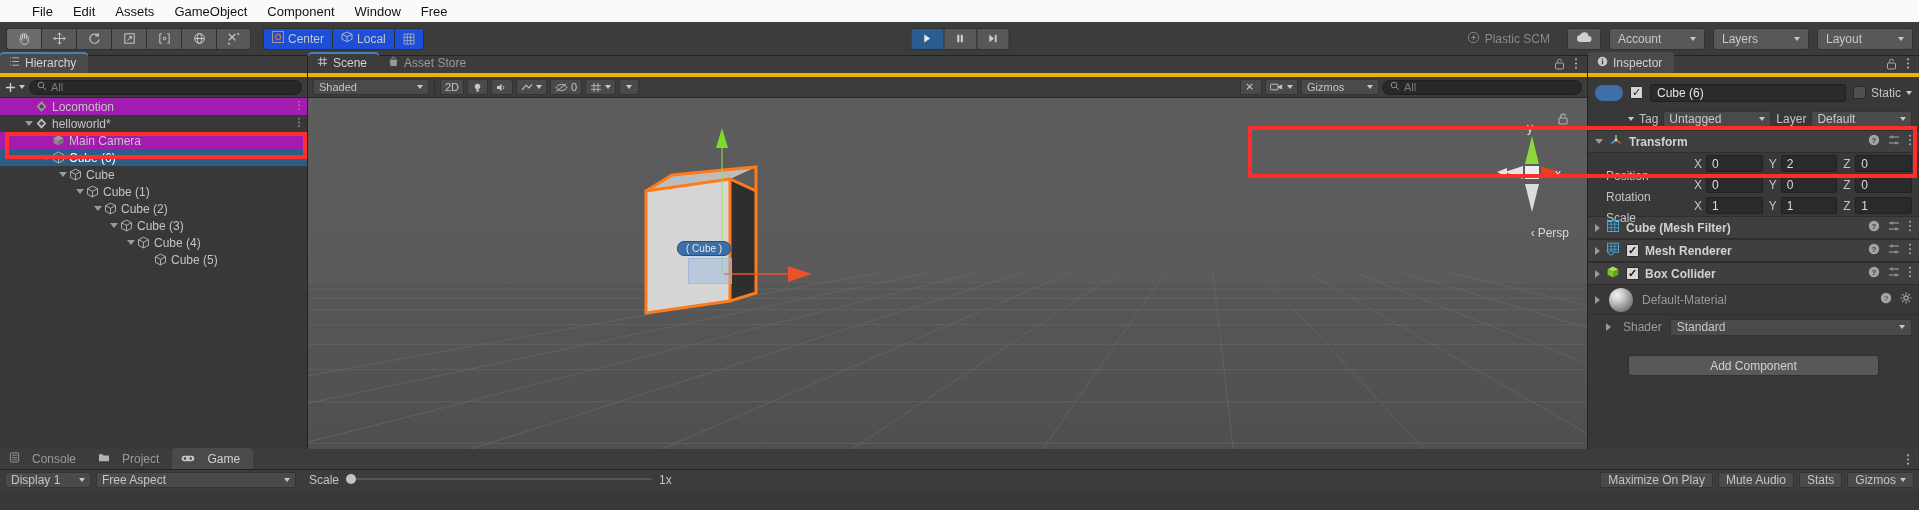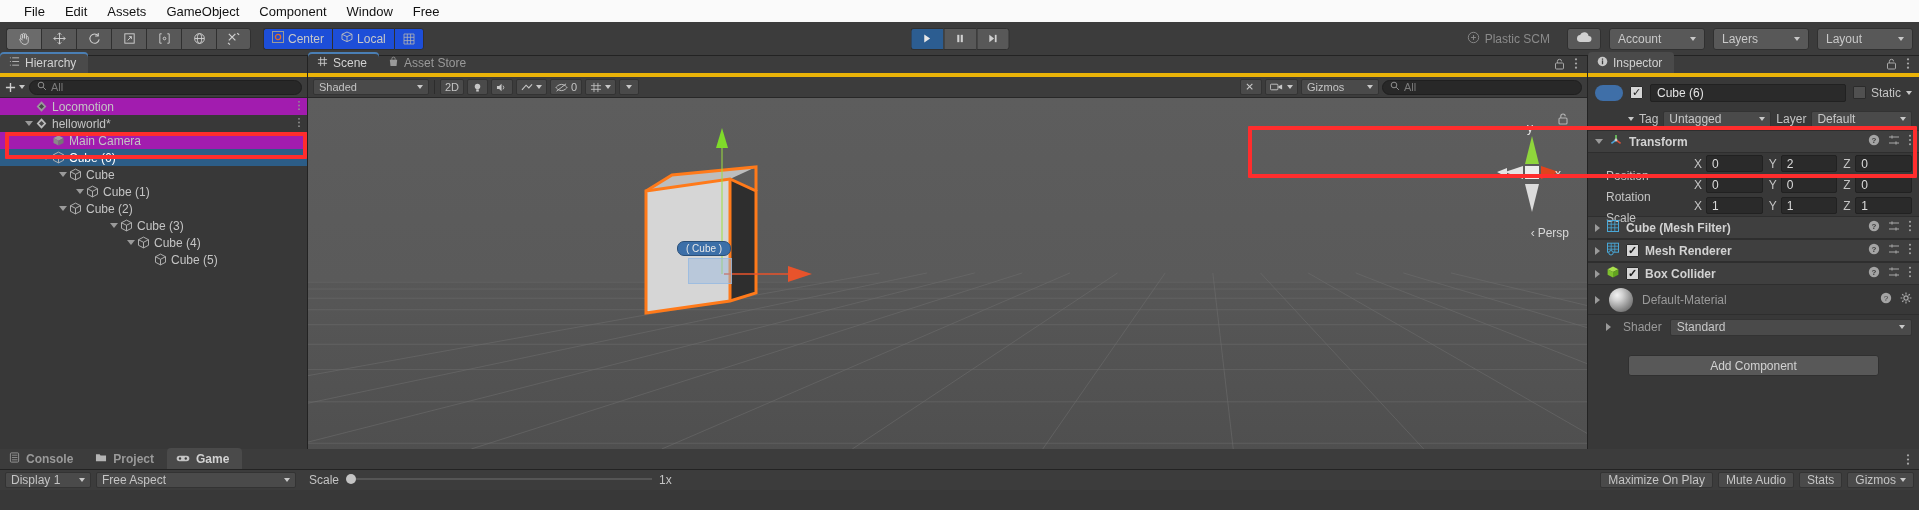--- a/index.html
+++ b/index.html
@@ -10,21 +10,21 @@
     font-size: 12px;
     color: #c4c4c4;
     overflow: hidden;
     -webkit-font-smoothing: antialiased;
   }
   .app { position: relative; width: 1919px; height: 510px; }
 
   
   .menubar {
     height: 22px; background: #fafafa; color: #1a1a1a;
-    display: flex; align-items: center; padding-left: 14px; gap: 0px;
+    display: flex; align-items: center; padding-left: 22px; gap: 0px;
   }
   .menubar .mi { padding: 2px 10px; font-size: 13px; color: #111; white-space: nowrap; }
 
   
   .toolbar {
     height: 34px; background: #3c3c3c; display: flex; align-items: center;
     padding: 0 6px; border-bottom: 1px solid #232323; position: relative;
   }
   .tgrp { display: flex; align-items: center; }
   .tbtn {
@@ -179,21 +179,21 @@
   }
   .addcomp-wrap { padding:16px 40px 0; }
   .addcomp {
     height:21px; background:#585858; border:1px solid #303030; border-radius:3px;
     display:flex; align-items:center; justify-content:center; color:#d2d2d2; font-size:12px;
   }
 
   
   .bottom { position:absolute; left:0; right:0; bottom:0; height:61px; background:#383838; }
   .bottom-tabs { height:21px; background:#3c3c3c; display:flex; align-items:flex-end; border-bottom:1px solid #232323; }
-  .btab { height:21px; padding:0 13px 0 9px; display:flex; align-items:center; gap:6px; font-size:12px; color:#9a9a9a;font-weight:bold; }
+  .btab { height:21px; padding:0 13px 0 9px; display:flex; align-items:center; gap:12px; font-size:12px; color:#9a9a9a; }
   .btab.active { background:#4a4a4a; color:#d2d2d2; border-radius:4px 4px 0 0; }
   .btab-right { margin-left:auto; padding-right:9px; color:#a0a0a0; }
   .game-toolbar { height:20px; display:flex; align-items:center; gap:5px; padding:0 5px; background:#3c3c3c; font-size:12px; color:#c4c4c4; }
   .gdd { height:16px; padding:0 5px; background:#4a4a4a; border:1px solid #333; border-radius:2px; display:flex; align-items:center; gap:7px; color:#c4c4c4; }
   .gright { margin-left:auto; display:flex; align-items:center; gap:5px; }
   .gbtn { height:16px; padding:0 7px; background:#4a4a4a; border:1px solid #333; border-radius:2px; display:flex; align-items:center; gap:4px; color:#c4c4c4; }
 
   
   .redbox { position:absolute; border:4px solid #ff2d2d; pointer-events:none; z-index:40; border-radius:1px; }
 
@@ -461,21 +461,21 @@
               <span class="tri"></span>
             </span>
             <span class="ico">
               <svg width="13" height="13" viewBox="0 0 14 14">
                 <path d="M7 1.2L12.4 4v6L7 12.8 1.6 10V4z" fill="none" stroke="#b8b8b8" stroke-width="1"></path>
                 <path d="M1.6 4L7 6.8 12.4 4M7 6.8v6" fill="none" stroke="#b8b8b8" stroke-width="1"></path>
               </svg>
             </span>
             <span class="lbl">Cube (1)</span>
           </div>
-          <div class="hrow" style="padding-left: 57px;">
+          <div class="hrow" style="padding-left: 92px;">
             <span class="tw">
               <span class="tri"></span>
             </span>
             <span class="ico">
               <svg width="13" height="13" viewBox="0 0 14 14">
                 <path d="M7 1.2L12.4 4v6L7 12.8 1.6 10V4z" fill="none" stroke="#b8b8b8" stroke-width="1"></path>
                 <path d="M1.6 4L7 6.8 12.4 4M7 6.8v6" fill="none" stroke="#b8b8b8" stroke-width="1"></path>
               </svg>
             </span>
             <span class="lbl">Cube (2)</span>

